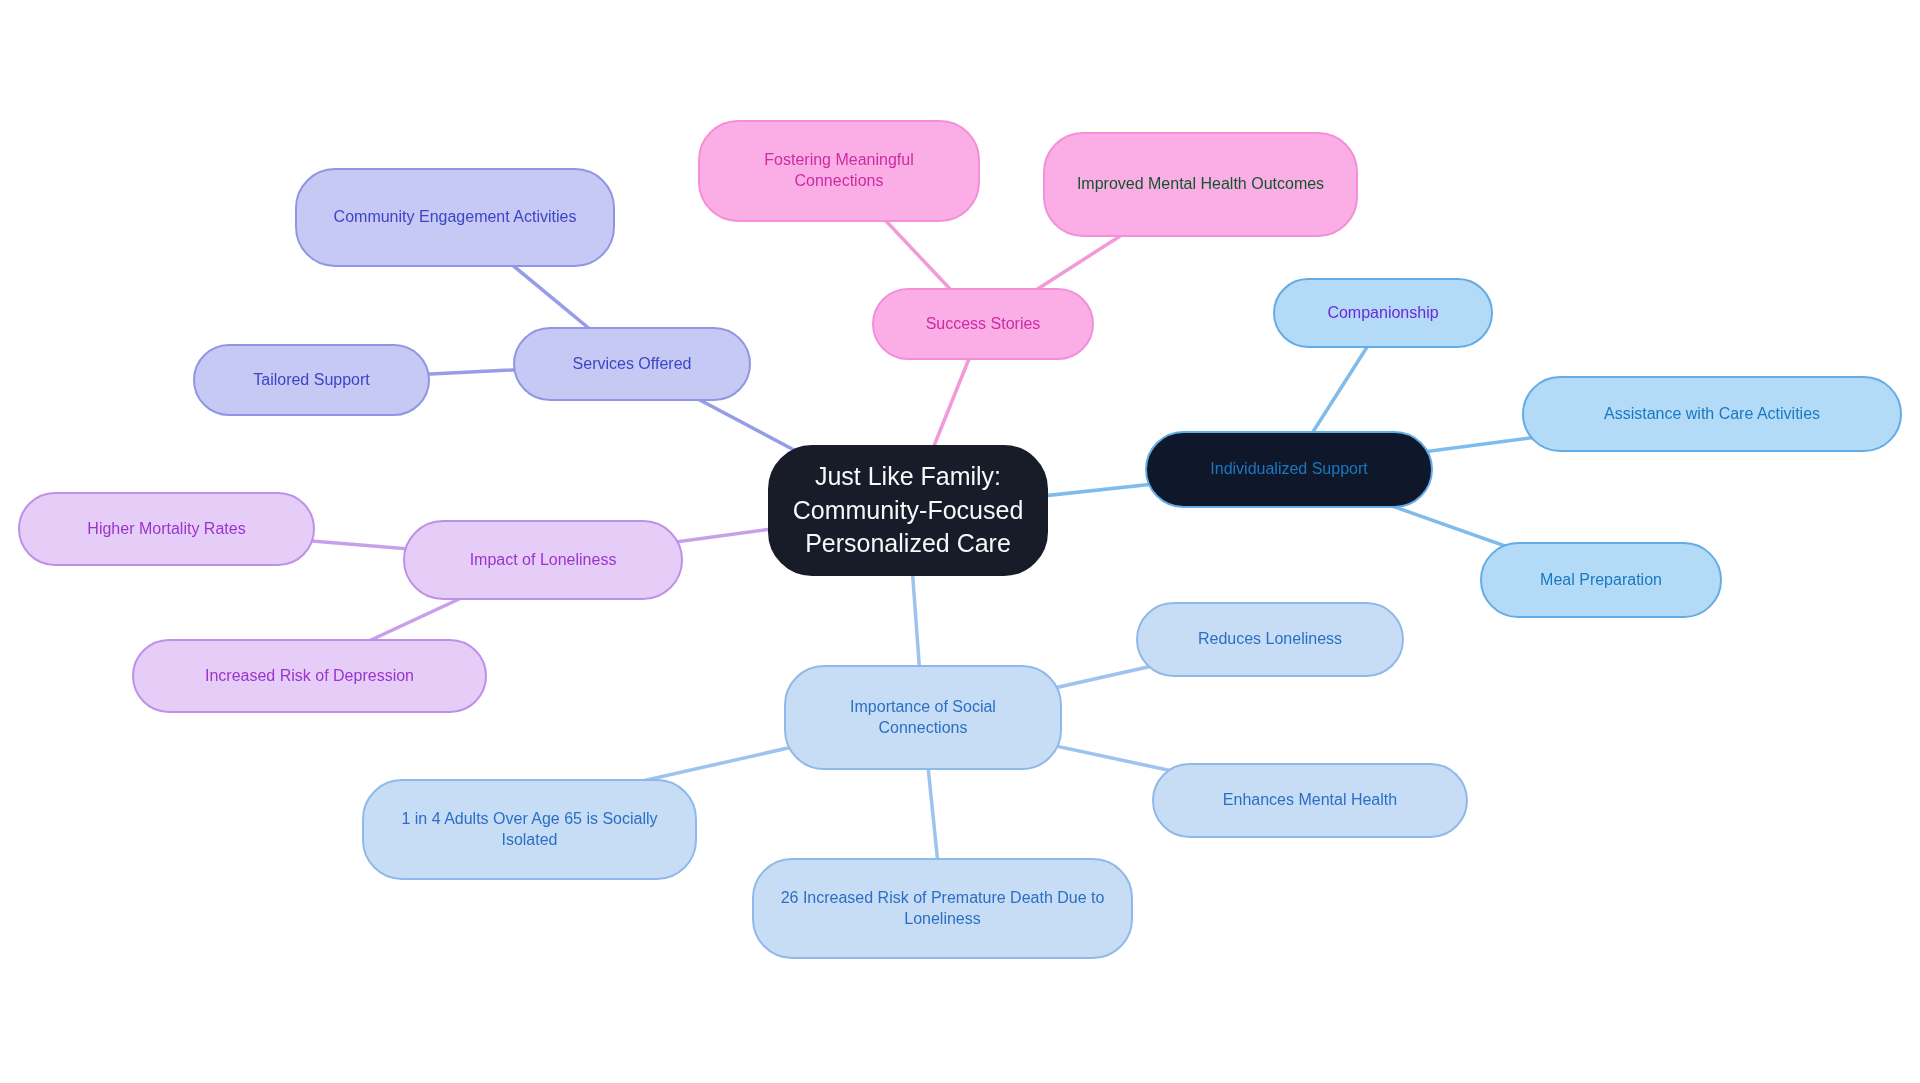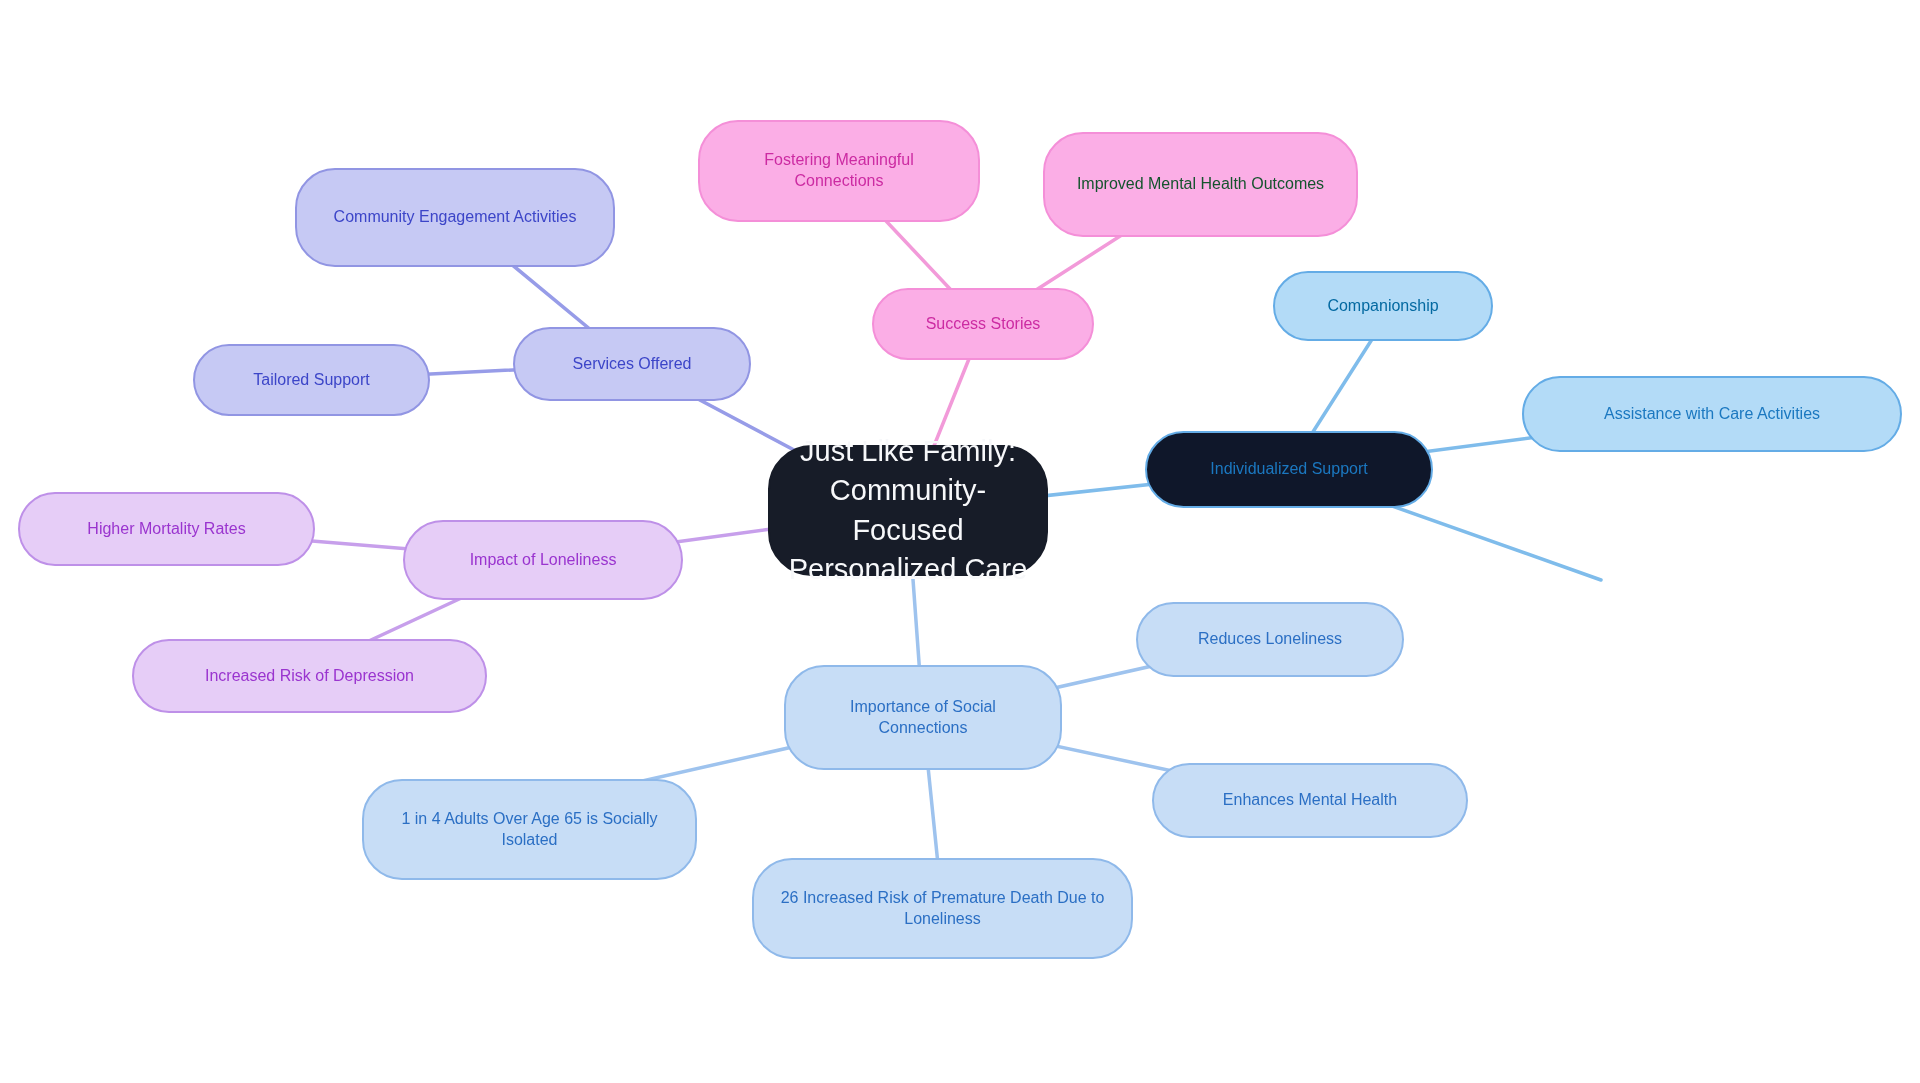--- a/index.html
+++ b/index.html
@@ -35,21 +35,21 @@
     font-size: 16px;
     line-height: 1.3;
     padding: 6px 18px;
     cursor: default;
   }
   .node .label {
     white-space: pre-line;
   }
   .node.root {
     border-radius: 44px;
-    font-size: 29px;
+    font-size: 25px;
     line-height: 1.35;
   }
 </style>
 </head>
 <body>
 
 <div class="canvas">
   <svg class="edge-layer" xmlns="http://www.w3.org/2000/svg" viewBox="0 0 1920 1083">
       <line x1="908" y1="510.5" x2="632" y2="364" stroke="#979CE8" stroke-width="3.5" stroke-linecap="round"></line>
       <line x1="632" y1="364" x2="311.5" y2="380" stroke="#979CE8" stroke-width="3.5" stroke-linecap="round"></line>
@@ -89,25 +89,28 @@
     </div>
     <div class="node" style="left: 698px; top: 120px; width: 282px; height: 102px; background: rgb(251, 174, 230); border-color: rgb(244, 143, 216); color: rgb(204, 43, 162);">
       <span class="label">Fostering Meaningful Connections</span>
     </div>
     <div class="node" style="left: 1043px; top: 132px; width: 315px; height: 105px; background: rgb(251, 174, 230); border-color: rgb(244, 143, 216); color: #14532d;">
       <span class="label">Improved Mental Health Outcomes</span>
     </div>
     <div class="node" style="left: 1145px; top: 431px; width: 288px; height: 77px; background: #0f172a; border-color: rgb(100, 172, 230); color: rgb(27, 120, 192);">
       <span class="label">Individualized Support</span>
     </div>
-    <div class="node" style="left: 1273px; top: 271px; width: 220px; height: 70px; background: rgb(179, 219, 247); border-color: rgb(100, 172, 230); color: #0369a1;">
+    <div class="node" style="left: 1273px; top: 278px; width: 220px; height: 70px; background: rgb(179, 219, 247); border-color: rgb(100, 172, 230); color: #6d28d9;">
       <span class="label">Companionship</span>
     </div>
     <div class="node" style="left: 1522px; top: 376px; width: 380px; height: 76px; background: rgb(179, 219, 247); border-color: rgb(100, 172, 230); color: rgb(27, 120, 192);">
       <span class="label">Assistance with Care Activities</span>
+    </div>
+    <div class="node" style="left: 1480px; top: 542px; width: 242px; height: 76px; background: rgb(179, 219, 247); border-color: rgb(100, 172, 230); color: rgb(27, 120, 192);">
+      <span class="label">Meal Preparation</span>
     </div>
     <div class="node" style="left: 784px; top: 665px; width: 278px; height: 105px; background: rgb(199, 221, 246); border-color: rgb(143, 185, 234); color: rgb(43, 111, 196);">
       <span class="label">Importance of Social Connections</span>
     </div>
     <div class="node" style="left: 1136px; top: 602px; width: 268px; height: 75px; background: rgb(199, 221, 246); border-color: rgb(143, 185, 234); color: rgb(43, 111, 196);">
       <span class="label">Reduces Loneliness</span>
     </div>
     <div class="node" style="left: 1152px; top: 763px; width: 316px; height: 75px; background: rgb(199, 221, 246); border-color: rgb(143, 185, 234); color: rgb(43, 111, 196);">
       <span class="label">Enhances Mental Health</span>
     </div>

